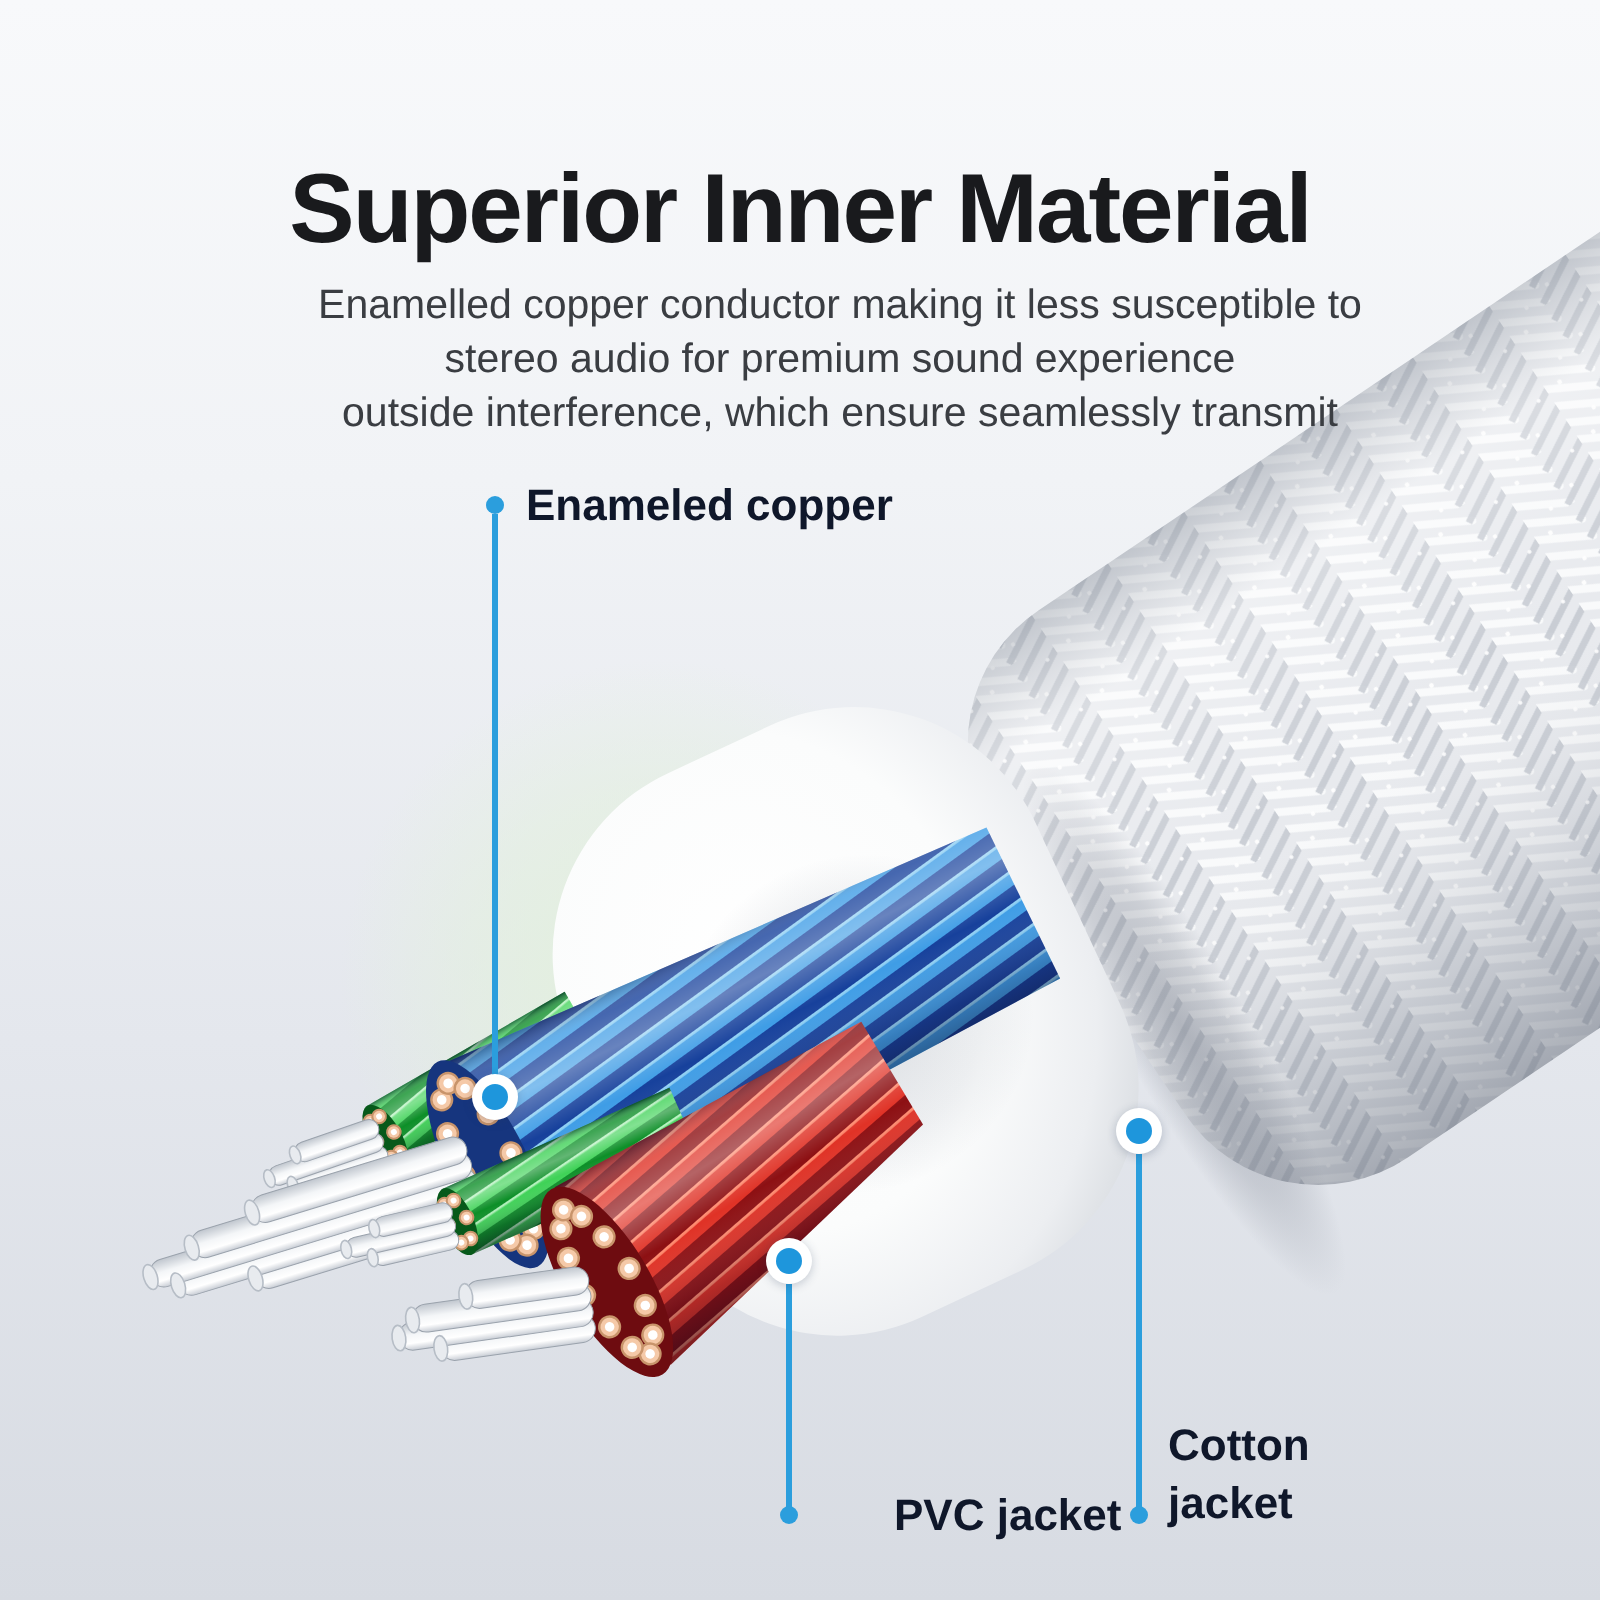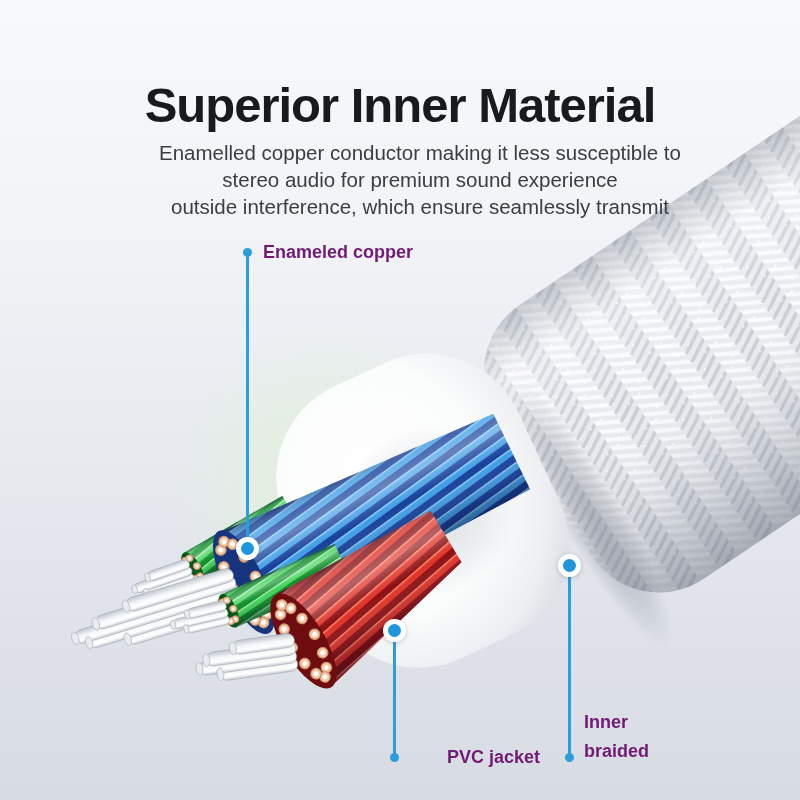--- a/index.html
+++ b/index.html
@@ -25,21 +25,21 @@
   .leader{position:absolute;width:2.5px;background:#2b9edd;z-index:3;}
   .dot-small{position:absolute;width:9px;height:9px;border-radius:50%;background:#2b9edd;z-index:4;}
   .dot-ring{
     position:absolute;width:23px;height:23px;border-radius:50%;background:#ffffff;z-index:4;
     box-shadow:0 1px 5px rgba(40,60,90,0.25);
   }
   .dot-ring::after{
     content:"";position:absolute;left:5px;top:5px;width:13px;height:13px;border-radius:50%;background:#1e96dc;
   }
   .callout-label{
-    position:absolute;z-index:4;color:#701a75;font-size:18px;font-weight:bold;line-height:29px;
+    position:absolute;z-index:4;color:#0f172a;font-size:22px;font-weight:bold;line-height:29px;
   }
 </style>
 </head>
 <body>
 
 <div id="stage">
 
   <svg id="scene" width="800" height="800" viewBox="0 0 800 800">
     <defs>
       <radialGradient id="glowMint" cx="50%" cy="50%" r="50%">
@@ -291,15 +291,15 @@
   <div class="callout-label" style="left:263px;top:238px;">Enameled copper</div>
 
   <div class="dot-ring" style="left:383px;top:619px;"></div>
   <div class="leader" style="left:393px;top:642px;height:112px;"></div>
   <div class="dot-small" style="left:390px;top:753px;"></div>
   <div class="callout-label" style="left:410px;top:743px;margin-left:37px;">PVC jacket</div>
 
   <div class="dot-ring" style="left:558px;top:554px;"></div>
   <div class="leader" style="left:568px;top:577px;height:177px;"></div>
   <div class="dot-small" style="left:565px;top:753px;"></div>
-  <div class="callout-label" style="left:584px;top:708px;width:92px;">Inner braided</div>
+  <div class="callout-label" style="left:584px;top:708px;width:92px;">Cotton jacket</div>
 
 </div>
 
 </body></html>

